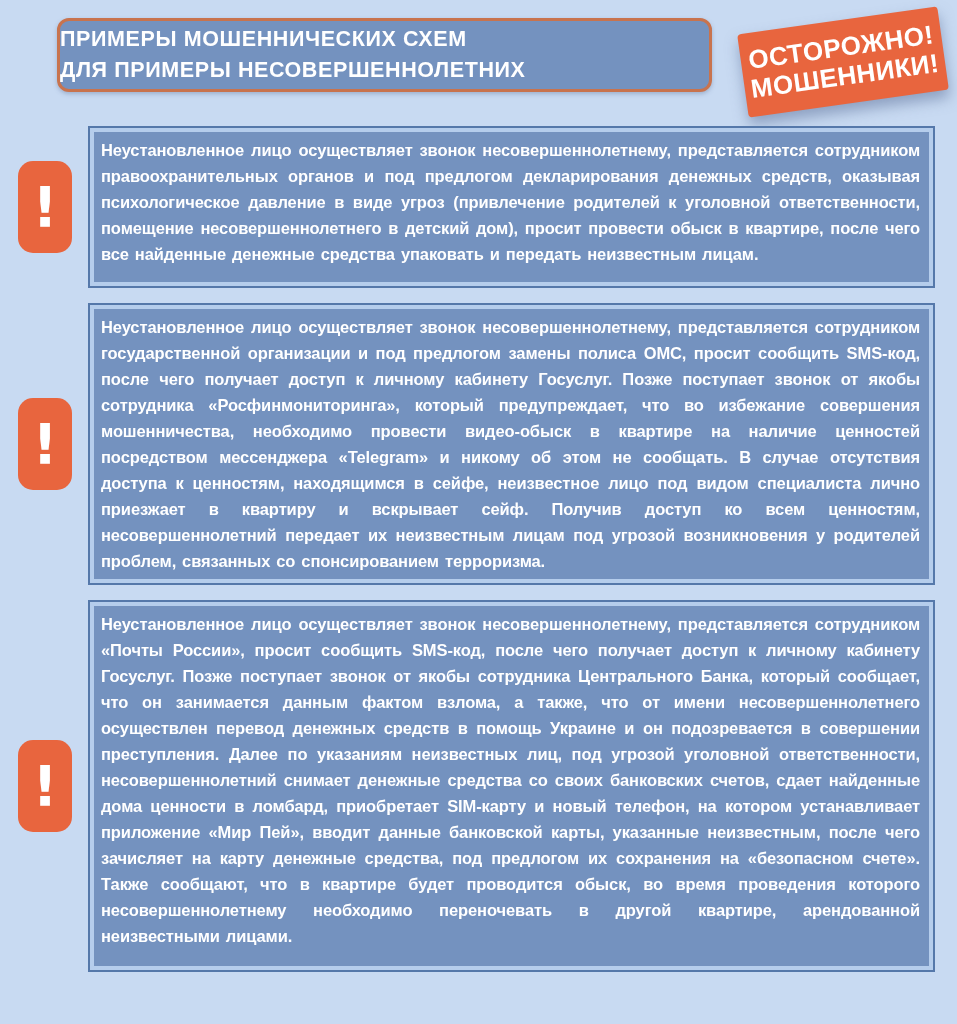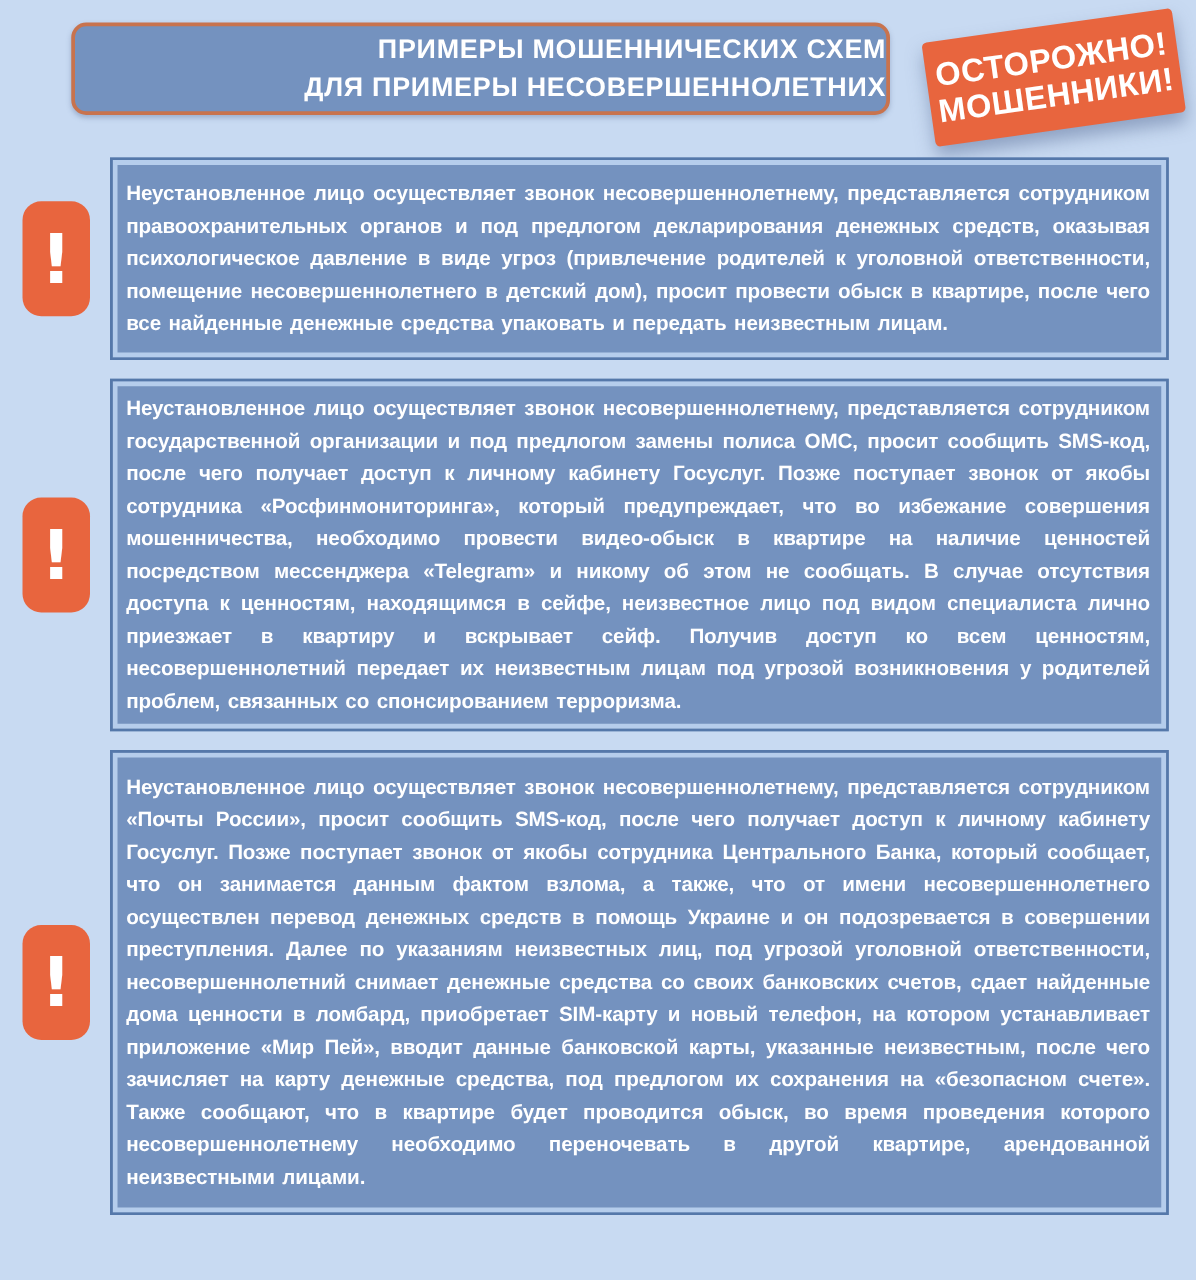--- a/index.html
+++ b/index.html
@@ -21,21 +21,21 @@
     left: 57px;
     top: 18px;
     width: 655px;
     height: 74px;
     box-sizing: border-box;
     background: #7492bf;
     border: 3px solid #c8734e;
     border-radius: 12px;
     display: flex;
     flex-direction: column;
-    align-items: flex-end;
+    align-items: flex-start;
     justify-content: center;
     box-shadow: 0 2px 4px rgba(80,100,140,0.35);
   }
   .title-line {
     color: #ffffff;
     font-weight: 700;
     font-size: 21.5px;
     line-height: 31px;
     letter-spacing: 0.6px;
     white-space: nowrap;
@@ -97,21 +97,21 @@
     line-height: 1;
     font-family: "DejaVu Sans", sans-serif;
   }
   .panel {
     box-sizing: border-box;
     width: 847px;
     background: #7492bf;
     border: 2px solid #5578aa;
     box-shadow: inset 0 0 0 4px #b5cdec;
     display: flex;
-    align-items: center;
+    align-items: flex-start;
   }
   .panel-1 { min-height: 162px; }
   .panel-2 { min-height: 272px; }
   .panel-3 { min-height: 372px; }
   .scheme-text {
     margin: 0;
     padding: 9px 13px 9px 11px;
     color: #ffffff;
     font-weight: 700;
     font-size: 16.5px;

